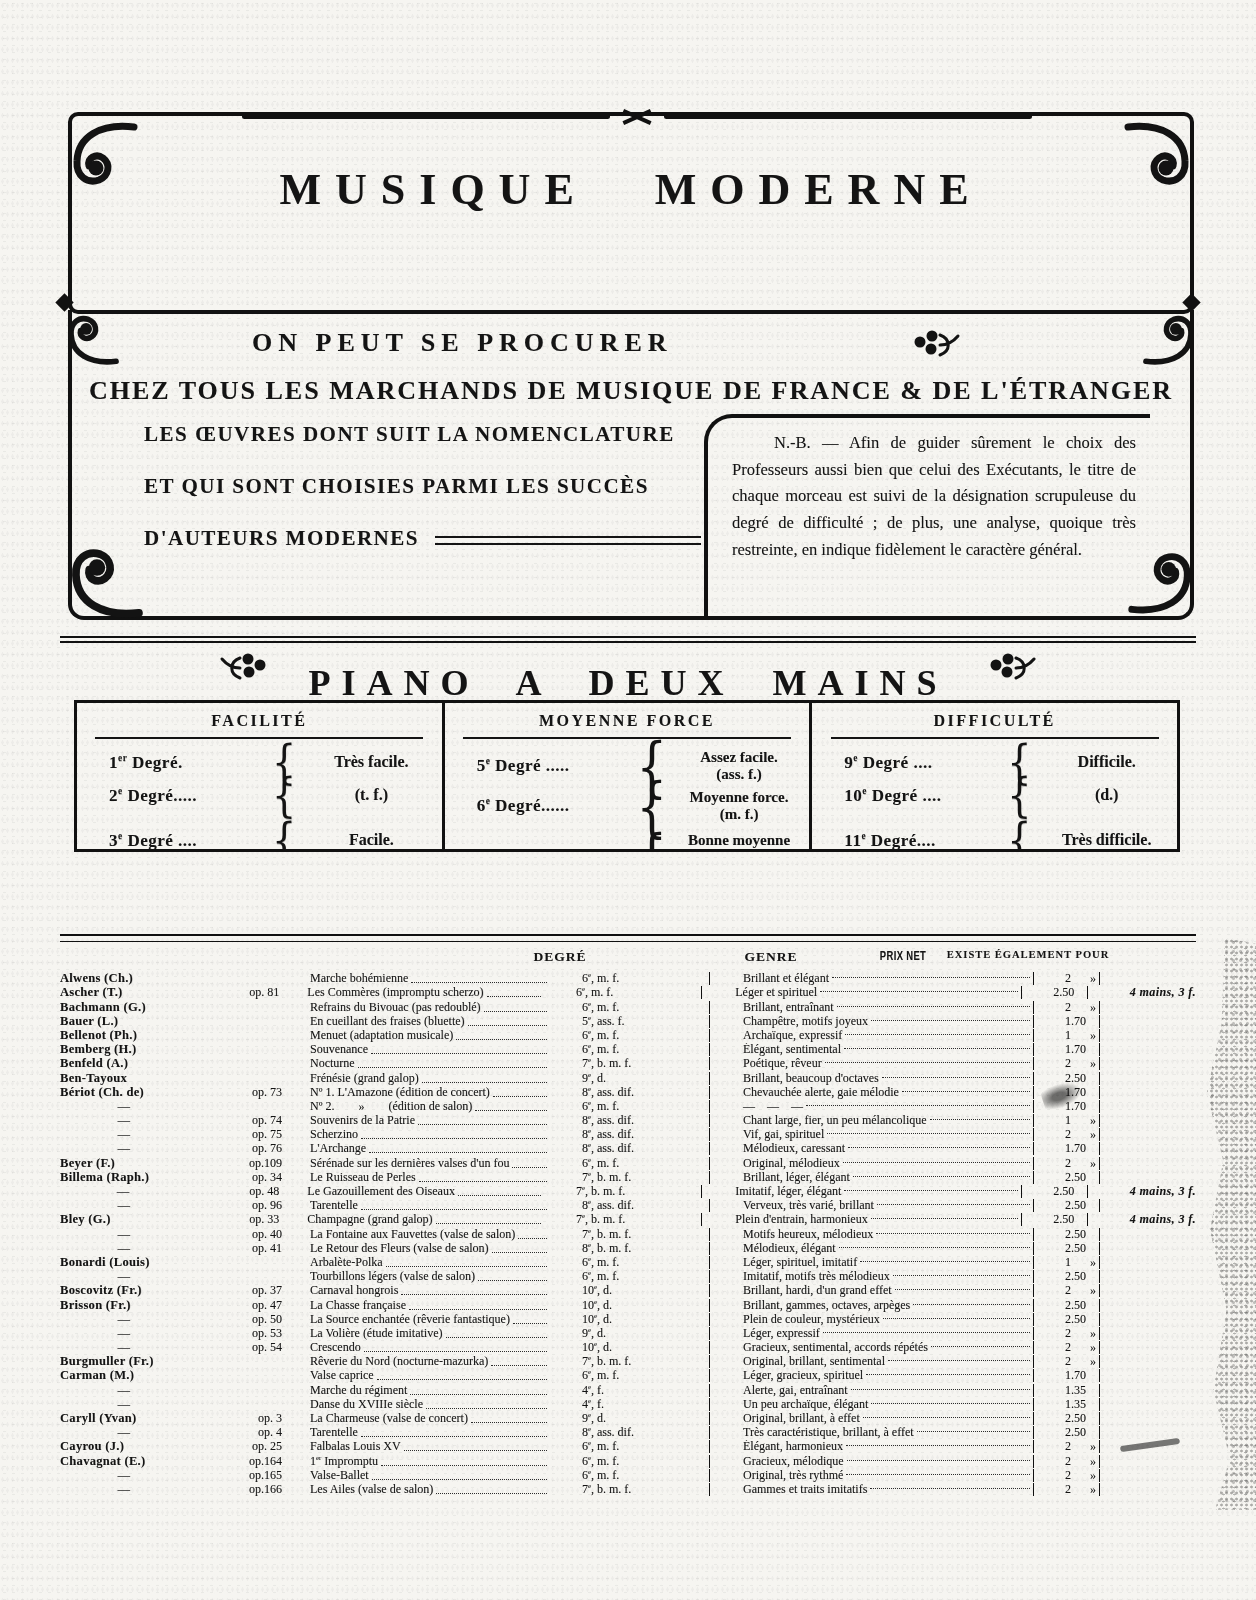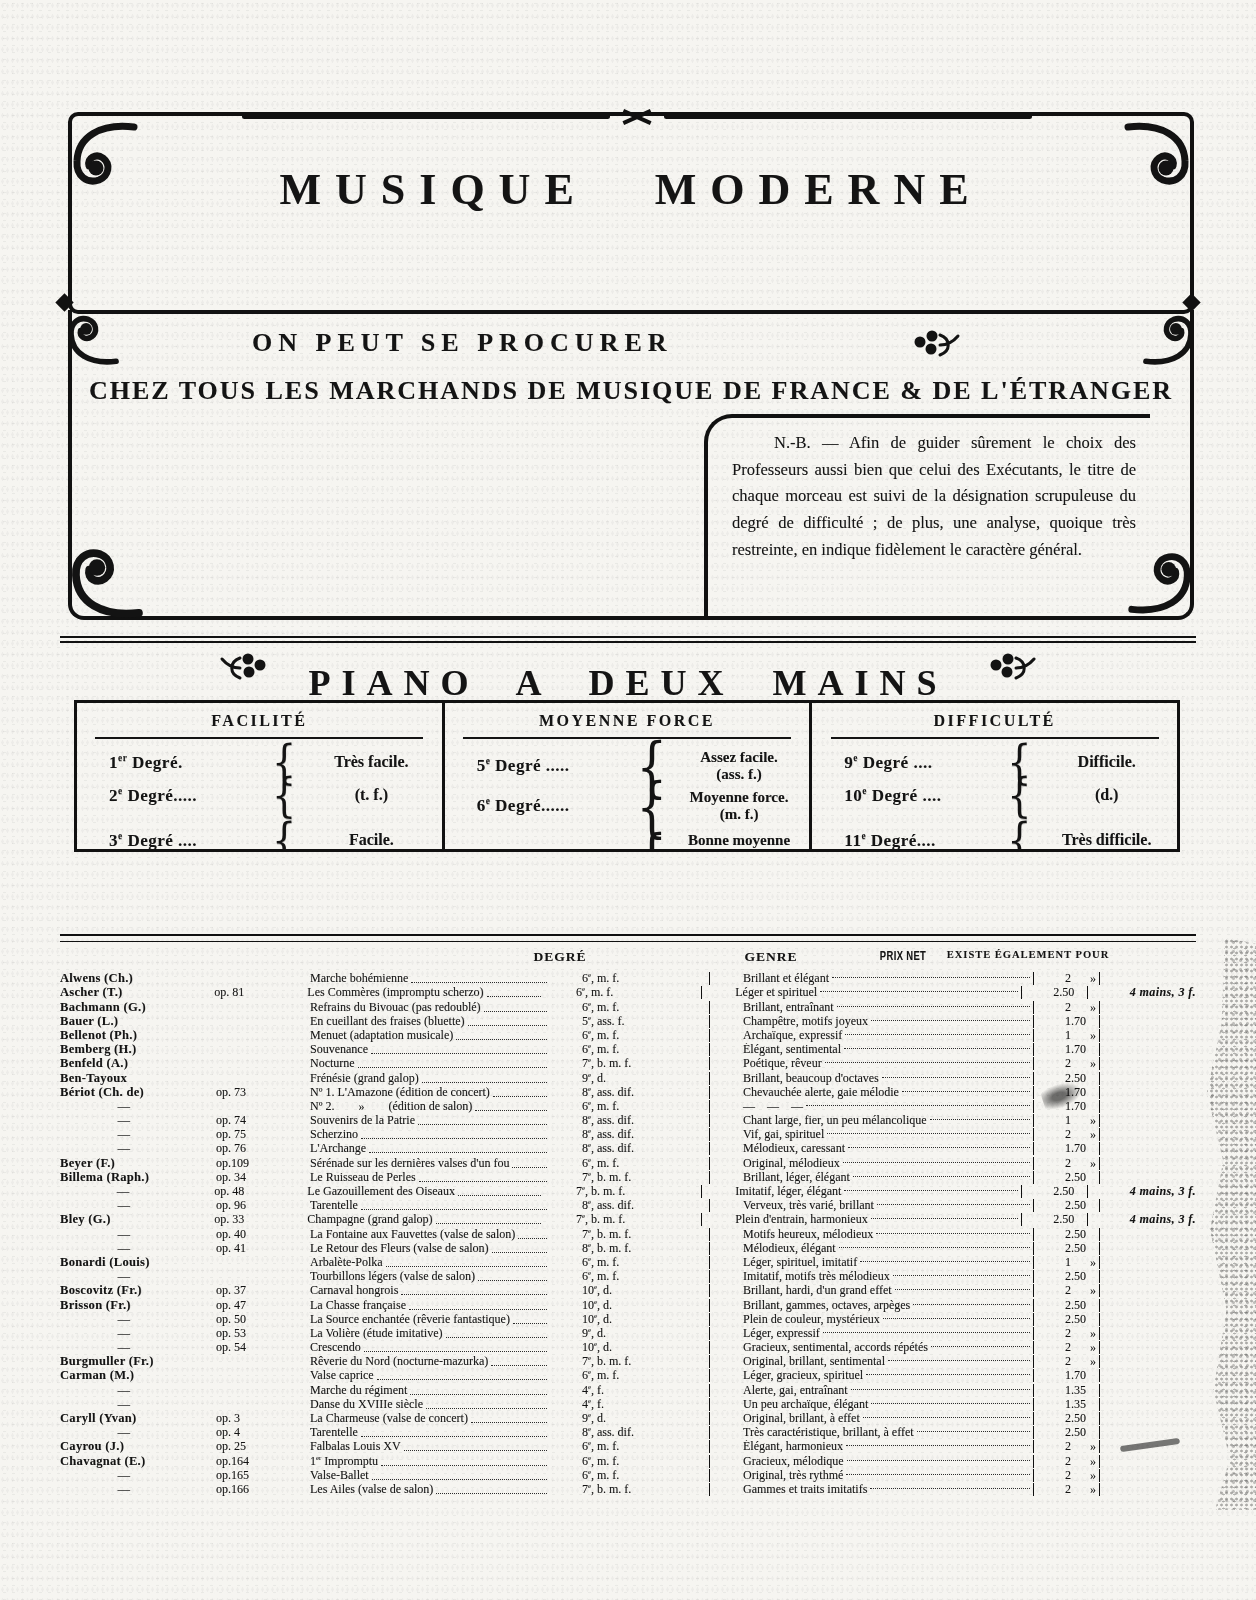--- a/index.html
+++ b/index.html
@@ -79,21 +79,21 @@
   .cat-head span{position:absolute;top:2px;text-align:center;}
   .h-degre{left:434px;width:132px;font-size:13.5px;font-weight:700;letter-spacing:1px;}
   .h-genre{left:566px;width:290px;font-size:13.5px;font-weight:700;letter-spacing:1px;}
   .h-prix{left:788px;width:110px;font-family:"Liberation Sans",sans-serif;font-size:12px;font-weight:700;
     transform:scaleX(.78);letter-spacing:.5px;}
   .h-existe{left:868px;width:200px;font-size:10.5px;font-weight:600;letter-spacing:1px;white-space:nowrap;}
   .cat-body{display:block;}
   .crow{display:flex;align-items:flex-end;height:14.2px;font-size:12px;line-height:13px;white-space:nowrap;gap:28px;}
   .c-author{width:128px;font-weight:700;font-size:12.5px;letter-spacing:.3px;overflow:hidden;}
   .c-author.dash{text-align:center;font-weight:400;}
-  .c-op{width:66px;overflow:hidden;}
+  .c-op{width:66px;overflow:hidden;text-align:right;}
   .c-title{width:240px;display:flex;align-items:flex-end;overflow:hidden;}
   .lead{flex:1 1 auto;min-width:8px;border-bottom:1.5px dotted #2d2d2d;margin:0 3px 2px 3px;}
   .c-degre{width:132px;padding-left:4px;border-right:1.5px solid #111;overflow:hidden;box-sizing:border-box;}
   .c-genre{width:296px;display:flex;align-items:center;padding-left:5px;border-right:1.5px solid #111;overflow:hidden;box-sizing:border-box;}
   .c-prix{width:38px;display:flex;justify-content:space-between;padding:0 3px;border-right:1.5px solid #111;box-sizing:border-box;}
   .c-prix.single{justify-content:flex-start;}
   .c-existe{flex:1;padding-left:14px;font-style:italic;font-weight:700;letter-spacing:.4px;}
 
   
   .scan-edge{position:absolute;right:0;top:938px;width:82px;height:572px;opacity:.55;
@@ -152,20 +152,27 @@
   <i class="diamond" style="right:58px;top:296px"></i>
 
   <div class="frame-mid">
     <div class="procurer-row">
       <span>ON PEUT SE PROCURER</span>
       <svg class="spray" width="52" height="30" viewBox="0 0 52 28">
           <use href="#spray"></use>
         </svg>
     </div>
     <div class="marchands">CHEZ TOUS LES MARCHANDS DE MUSIQUE DE FRANCE &amp; DE L'ÉTRANGER</div>
+    <div class="intro-left">
+      <div>LES ŒUVRES DONT SUIT LA NOMENCLATURE</div>
+      <div>ET QUI SONT CHOISIES PARMI LES SUCCÈS</div>
+      <div>
+        <span>D'AUTEURS MODERNES</span><i class="dblrule"></i>
+      </div>
+    </div>
     <div class="nb-box">
       <p>N.-B. — Afin de guider sûrement le choix des Professeurs aussi bien que celui des Exécutants, le titre de chaque morceau est suivi de la désignation scrupuleuse du degré de difficulté ; de plus, une analyse, quoique très restreinte, en indique fidèlement le caractère général.</p>
     </div>
     <svg class="orn flipy" style="left:-6px;bottom:-6px" width="84" height="78" viewBox="0 0 76 70">
         <use href="#swirl"></use>
       </svg>
     <svg class="orn flipxy" style="right:-6px;bottom:-2px" width="74" height="70" viewBox="0 0 76 70">
         <use href="#swirl"></use>
       </svg>
   </div>

